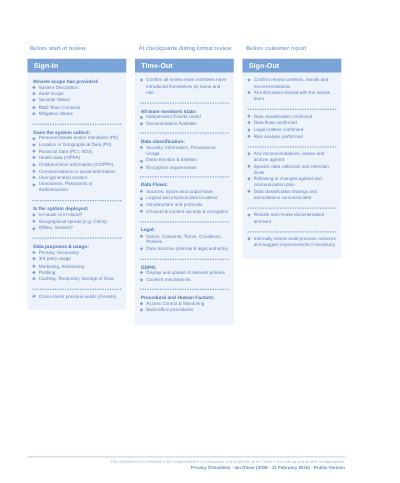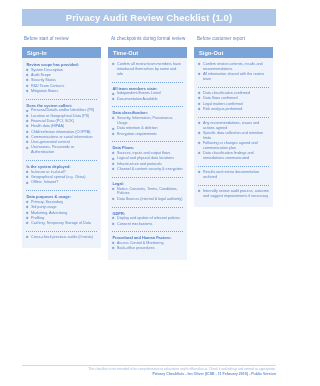--- a/index.html
+++ b/index.html
@@ -138,21 +138,20 @@
     font-weight:normal;
     color:#9db6da;
     margin-bottom:1.5px;
   }
 </style>
 </head>
 <body>
 
 <div class="page">
 
-  <div class="title-banner">Privacy Audit Review Checklist (1.0)</div>
 
   <div class="col-captions">
     <div class="col-caption cc0">Before start of review</div>
     <div class="col-caption cc1">At checkpoints during formal review</div>
     <div class="col-caption cc2">Before customer report</div>
   </div>
 
   <div class="columns">
     <div class="col col-0">
       <div class="col-head">Sign-In</div>

